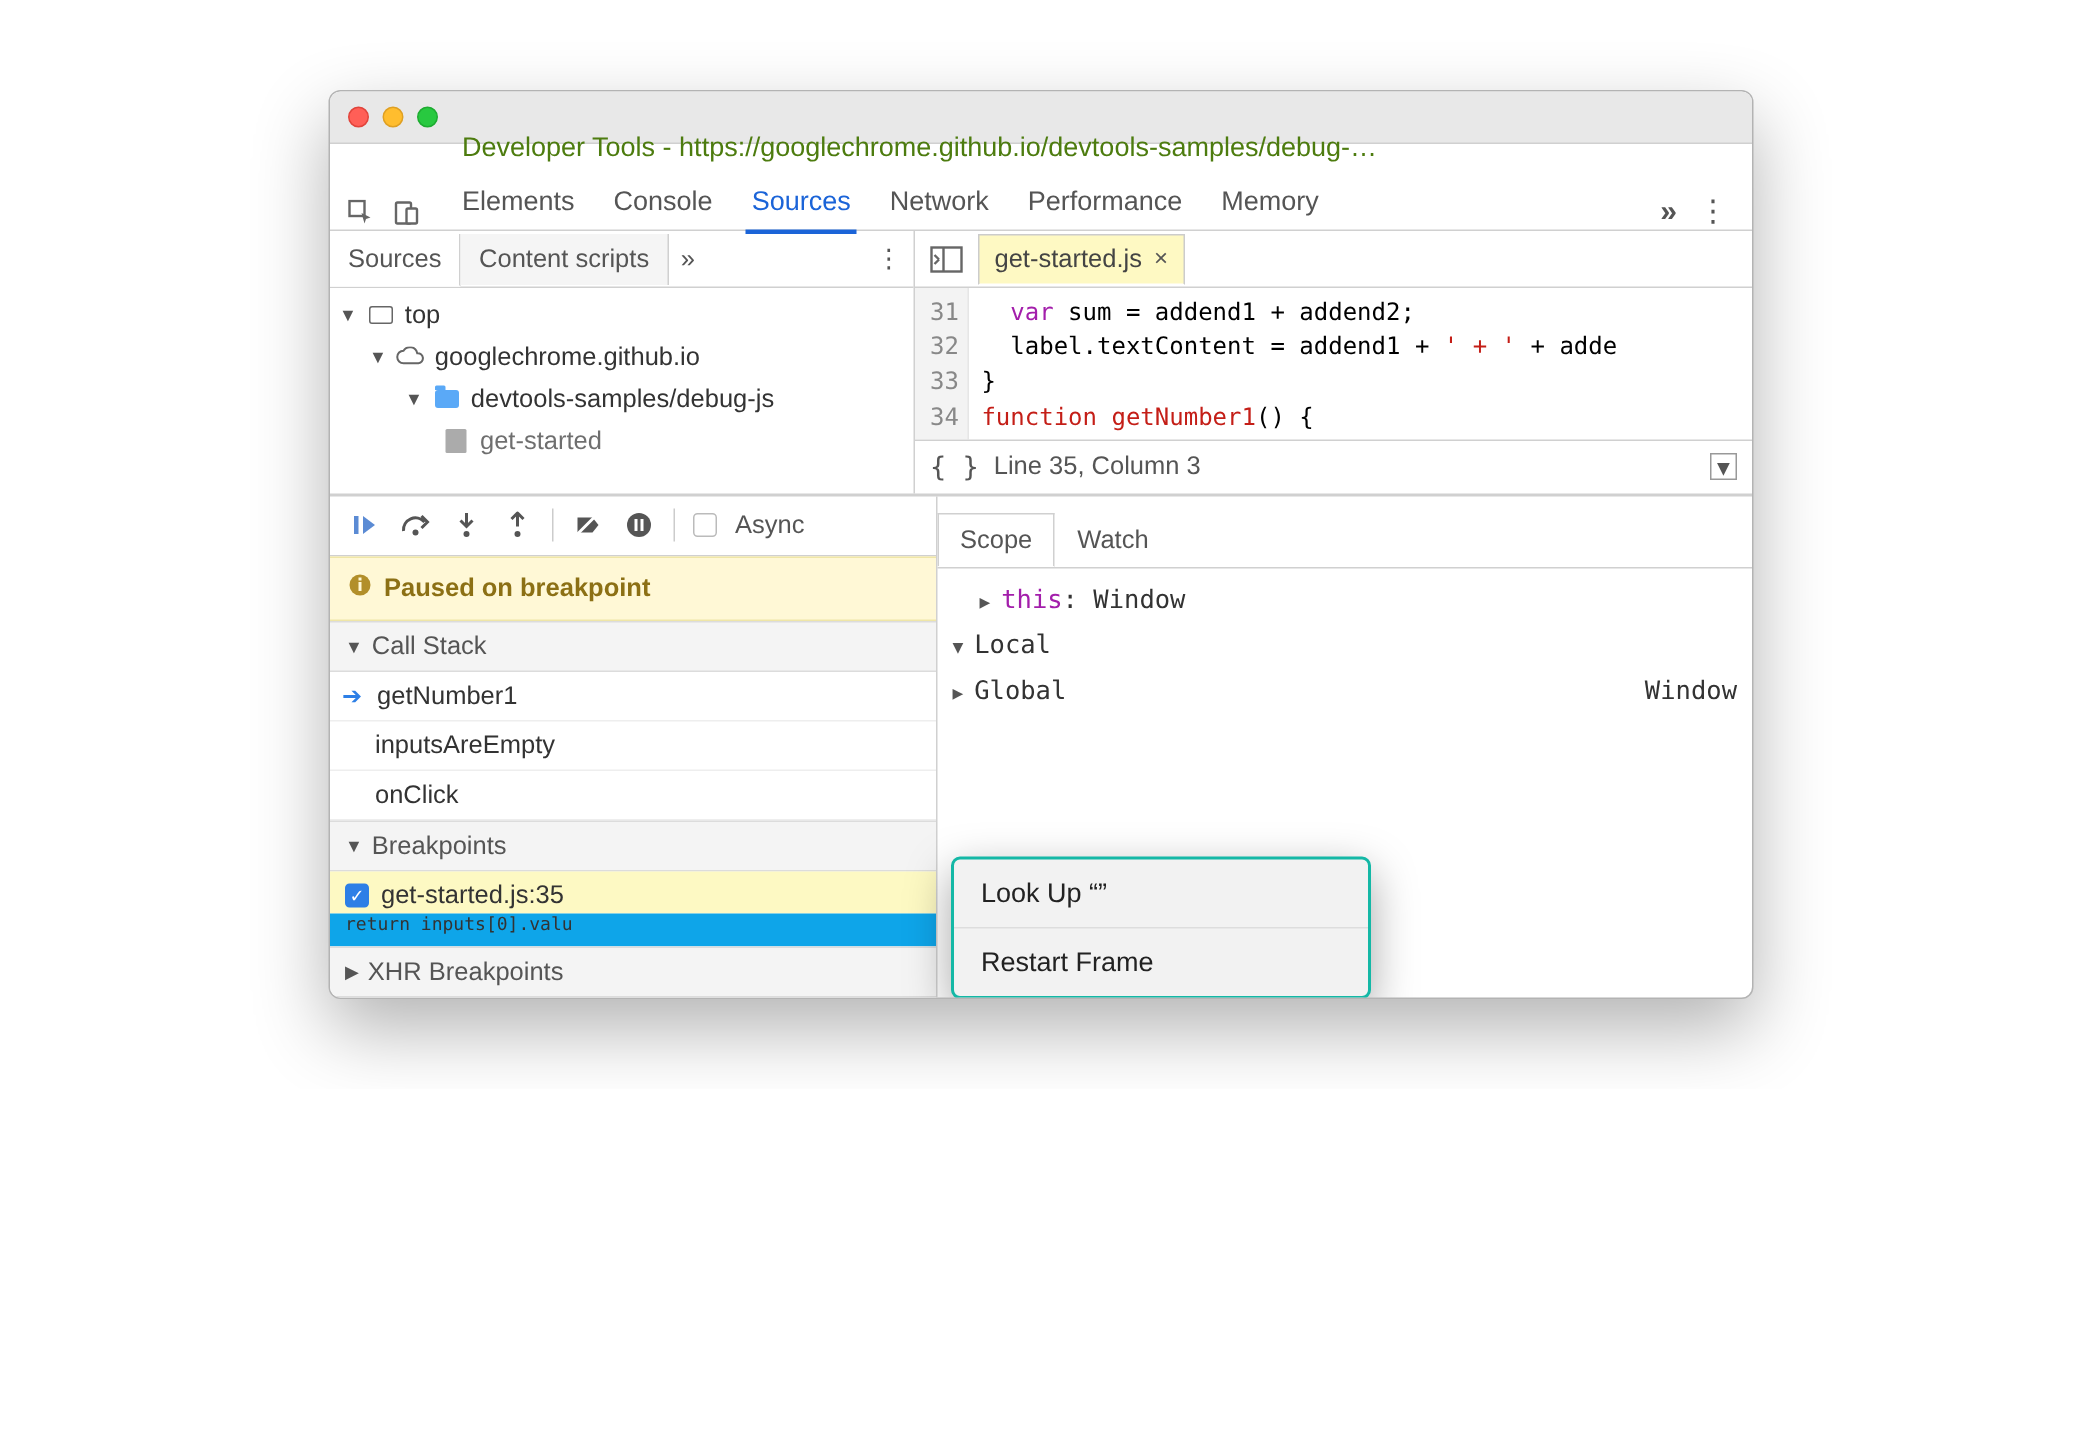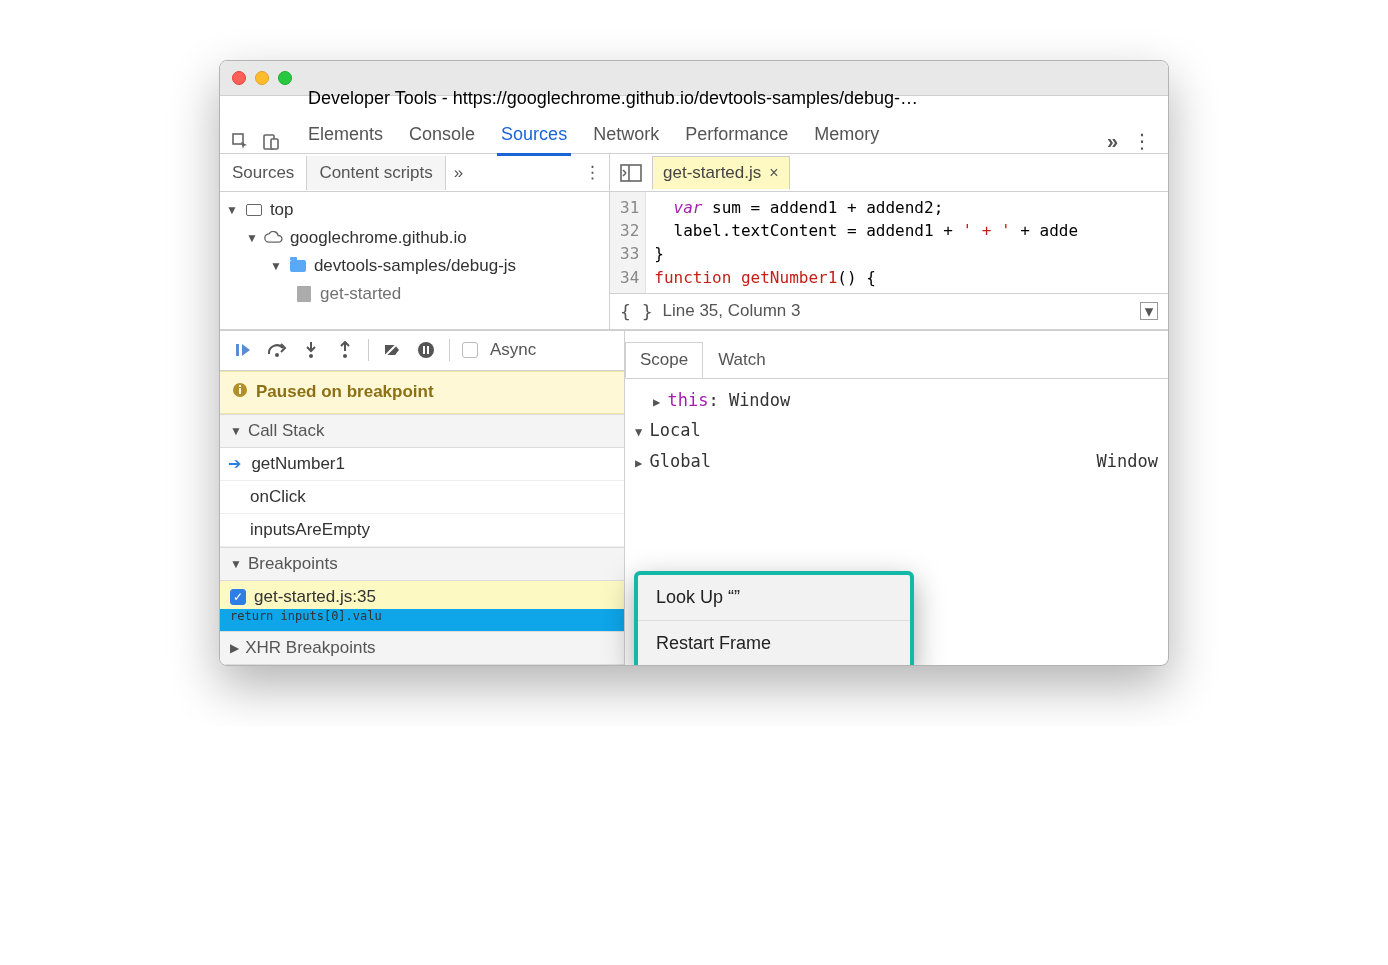--- a/index.html
+++ b/index.html
@@ -31,21 +31,21 @@
   .traffic { display: flex; gap: 9px; }
   .dot { width: 14px; height: 14px; border-radius: 50%; border: 0.5px solid rgba(0,0,0,0.15);}
   .dot.red { background:#ff5f57; border-color:#e1443b;}
   .dot.yellow{ background:#ffbd2e; border-color:#dfa023;}
   .dot.green{ background:#28c940; border-color:#1eac31;}
   .win-title {
     flex:1;
     text-align:left;
     padding-left:16px;
     font-size:18px;
-    color:#000000;
+    color:#4d7c0f;
     white-space:nowrap;
     overflow:hidden;
     margin-top:41px;
   }
   
   .top-toolbar {
     height: 58px;
     border-bottom: 1px solid #d0d0d0;
     display:flex;
     align-items:flex-end;
@@ -149,21 +149,21 @@
     padding:4px 6px 4px 10px;
     border-right:1px solid #e6e6e6;
     line-height:1.45;
   }
   .code {
     padding:4px 8px;
     line-height:1.45;
     white-space:pre;
     color:#000;
   }
-  .kw{ color:#a31eab;font-style:italic;}
+  .kw{ color:#a31eab;}
   .str{ color:#c41e17;}
   .fn{ color:#c41e17;}
   .status {
     height:36px;
     border-top:1px solid #d0d0d0;
     display:flex; align-items:center;
     padding:0 10px;
     font-size:17px;
     color:#555;
     justify-content:space-between;
@@ -216,21 +216,21 @@
   .scope-body .tcaret{ color:#555; font-size:12px;}
   .scope-body .prop{ color:#a31eab;}
   .scope-body .val{ color:#333;}
   
   .context-menu{
     position:absolute;
     top: 510px;
     left: 414px;
     width: 280px;
     background:#f2f2f2;
-    border:4px solid #14b8a6;
+    border:2px solid #14b8a6;
     border-radius:6px;
     box-shadow:0 10px 30px rgba(0,0,0,0.35);
     padding:6px 0;
     font-size:18px;
     color:#222;
     z-index:50;
   }
   .context-menu .mi{ padding:6px 18px;display:flex;align-items:center;justify-content:space-between;}
   .context-menu hr{ border:none;border-top:1px solid #ddd;margin:6px 0;}
   .mono{font-family:Menlo,Consolas,monospace;}
@@ -412,24 +412,24 @@
 
       <div class="section-head">
         <span class="caret">▼</span>
         <span>Call Stack</span>
       </div>
       <div class="stack-item" style="padding-left:8px;">
         <span class="arrow-ico">➔</span>
         <span>getNumber1</span>
       </div>
       <div class="stack-item">
+        <span>inputsAreEmpty</span>
+      </div>
+      <div class="stack-item">
         <span>onClick</span>
-      </div>
-      <div class="stack-item">
-        <span>inputsAreEmpty</span>
       </div>
 
       <div class="section-head">
         <span class="caret">▼</span>
         <span>Breakpoints</span>
       </div>
       <div class="bp-item">
         <span class="checkbox on">✓</span>
         <span>get-started.js:35</span>
       </div>

